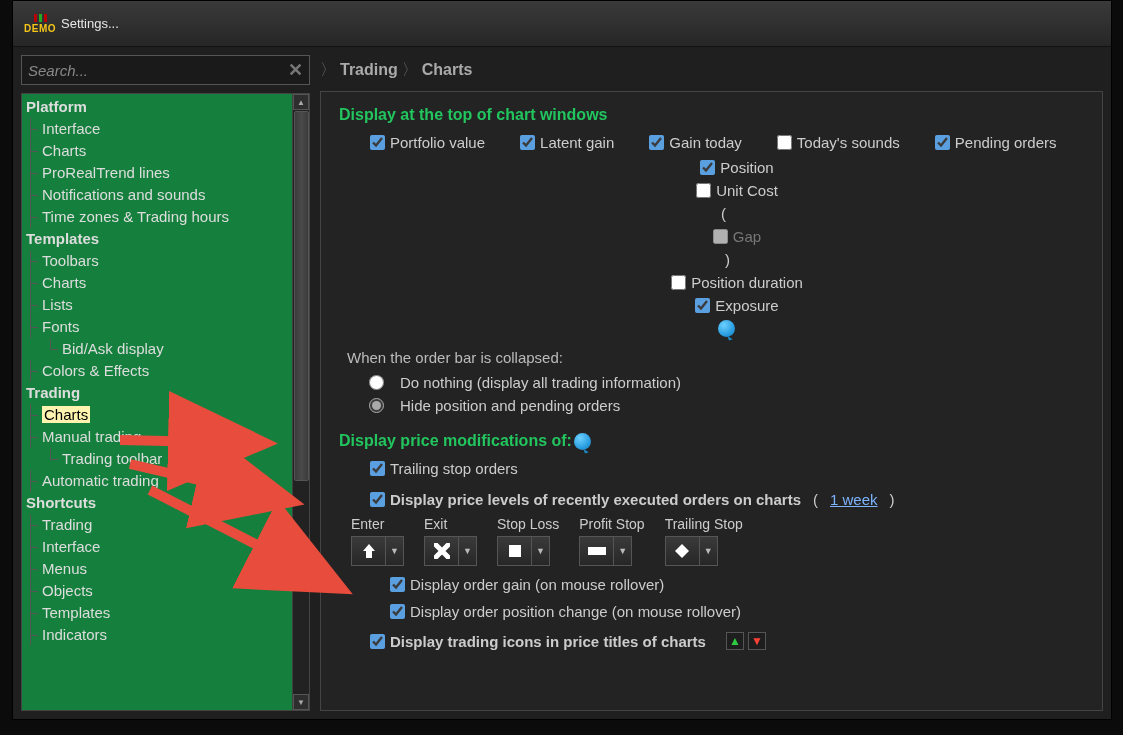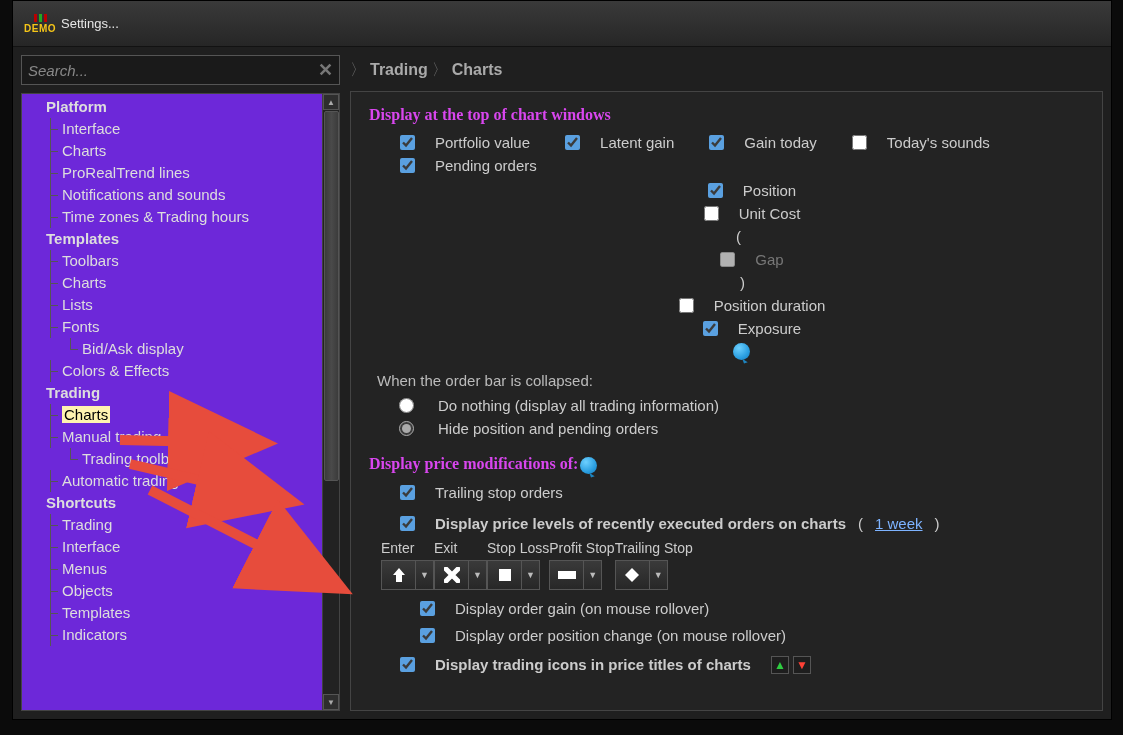--- a/index.html
+++ b/index.html
@@ -42,21 +42,21 @@
   .demo-badge .label { color:#f5c518; letter-spacing:0.5px;}
   .titlebar-title { color:#e6e6e6; font-size:13px; }
   
   .body {
     display:flex;
     height: calc(100% - 46px);
     padding: 8px;
     gap: 10px;
   }
   .sidebar {
-    width: 319px;
+    width: 289px;
     display:flex;
     flex-direction:column;
     gap:8px;
   }
   .search-wrap {
     border:1px solid #555;
     background:#1a1a1a;
     height:30px;
     display:flex;
     align-items:center;
@@ -69,25 +69,24 @@
     outline:none;
     color:#ccc;
     font-style:italic;
     font-size:15px;
   }
   .search-input::placeholder { color:#888; font-style:italic; }
   .search-clear { color:#777; font-size:18px; cursor:pointer; font-weight:bold;}
   
   .tree-wrap {
     border:1px solid #444;
-    background:#6d28d9;
+    background:#15803d;
     flex:1;
     position:relative;
     overflow:hidden;
-    padding-left:20px;
   }
   .tree-scroll {
     position:absolute;
     top:0; right:0; width:17px; height:100%;
     background:#222;
     border-left:1px solid #404040;
   }
   .tree-scroll .up, .tree-scroll .down {
     height:16px;
     background:#2e2e2e;
@@ -172,58 +171,57 @@
     flex:1;
     border:1px solid #444;
     background:#232323;
     padding: 14px 18px;
     color:#ccc;
     font-size:15px;
     overflow:hidden;
   }
   .section-title {
     font-weight:bold;
-    color:#d946ef;
+    color:#22c55e;
     margin-bottom:10px;
     font-size:16px;
-    font-family:Liberation Serif, serif;
   }
   .row { display:flex; align-items:center; flex-wrap:wrap; gap:6px 12px; margin-bottom:8px; padding-left:8px;}
-  .cb-wrap { display:inline-flex; align-items:center; gap:20px;padding-left:23px;}
+  .cb-wrap { display:inline-flex; align-items:center; gap:5px;padding-left:23px;}
   input[type=checkbox] {
     width:15px; height:15px;
     accent-color:#5aa0e0;
     cursor:pointer;
   }
   input[type=radio] {
     width:15px; height:15px;
     accent-color:#aaa;
     cursor:pointer;
   }
   .sub-label { color:#bbb; margin:12px 0 8px 8px; }
-  .radio-row { display:flex; align-items:center; gap:24px; margin:6px 0 6px 30px;}
+  .radio-row { display:flex; align-items:center; gap:16px; margin:6px 0 6px 30px;}
   .link { color:#7db3ff; text-decoration:underline; cursor:pointer;}
   .balloon {
     display:inline-block;
     width:17px; height:17px;
     background:radial-gradient(circle at 35% 30%, #6dd0ff 0%, #2a9ee0 60%, #1478b8 100%);
     border-radius:50%;
     position:relative;
     vertical-align:middle;
     margin-left:2px;
   }
   .balloon::after {
     content:"";
     position:absolute;
     bottom:-3px; left:10px;
     border-left:4px solid #1e85c0;
     border-top:5px solid transparent;
     transform:rotate(-20deg);
   }
-  .markers-row { display:flex; margin:8px 0 10px 12px; }
+  .markers-row { display:flex; gap:20px; margin:8px 0 10px 12px; }
   .marker-col { display:flex; flex-direction:column; gap:4px;}
   .marker-label { color:#ccc; font-size:14px;}
   .marker-btn-group { display:flex;}
   .marker-btn {
     width:35px; height:30px;
     background:linear-gradient(to bottom,#3a3a3a,#272727);
     border:1px solid #555;
     display:flex; align-items:center; justify-content:center;
     cursor:pointer;
   }

